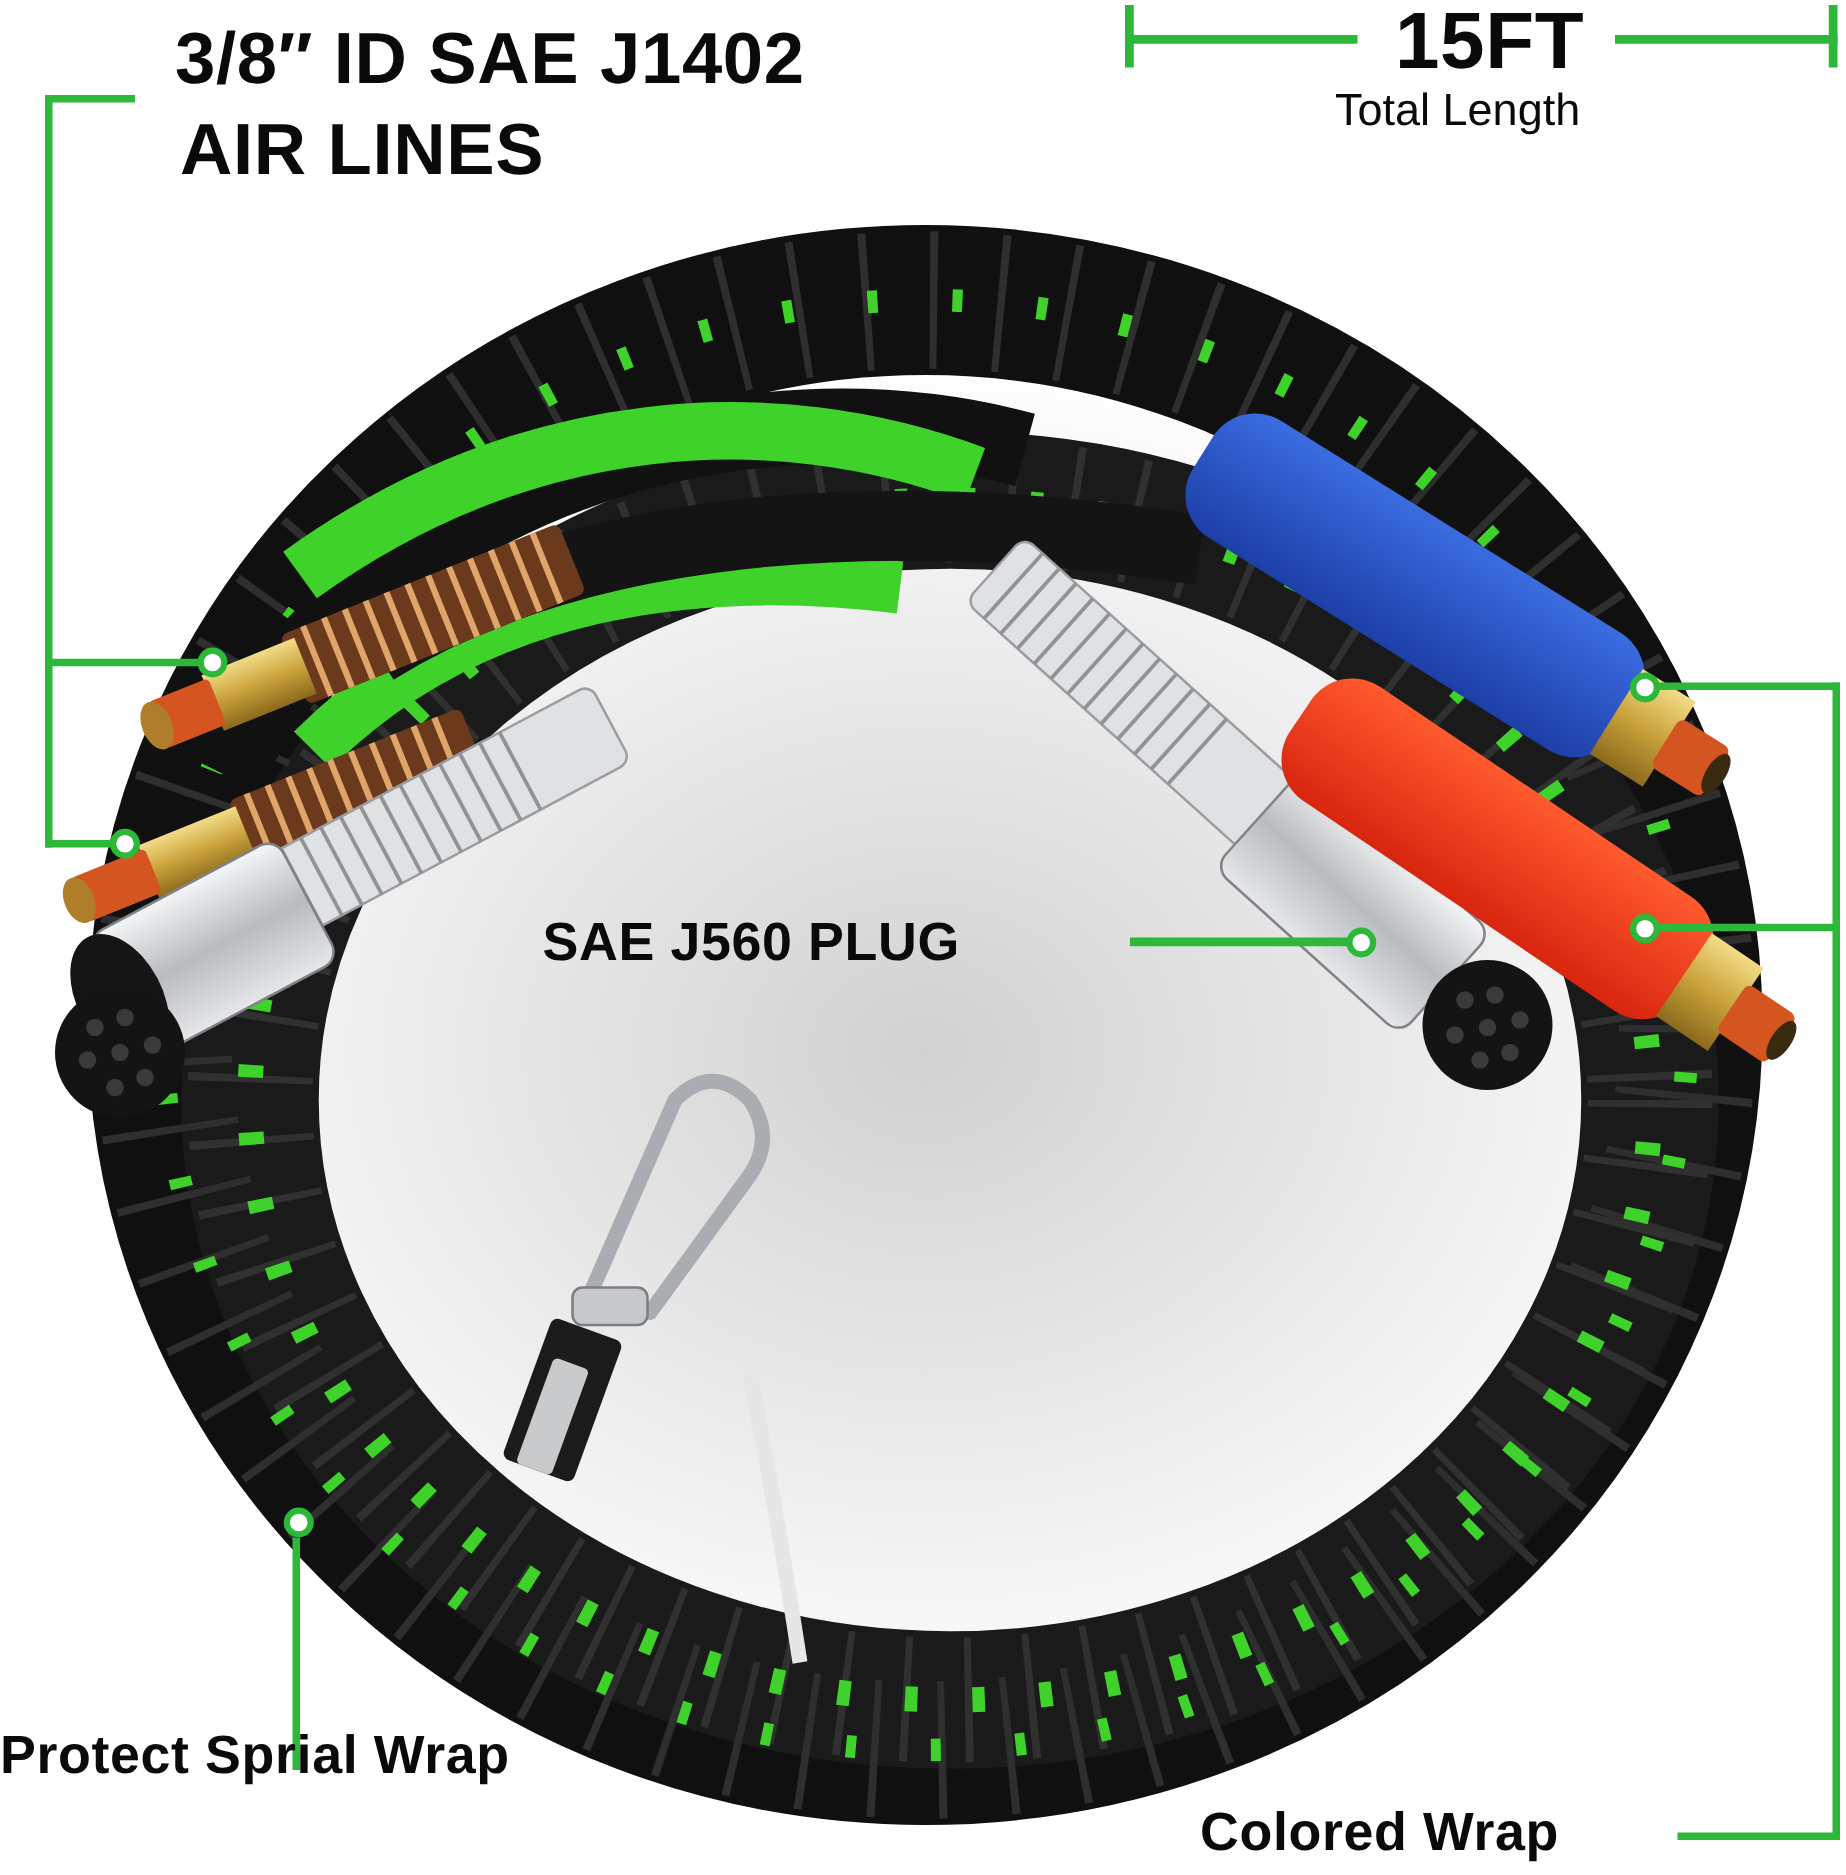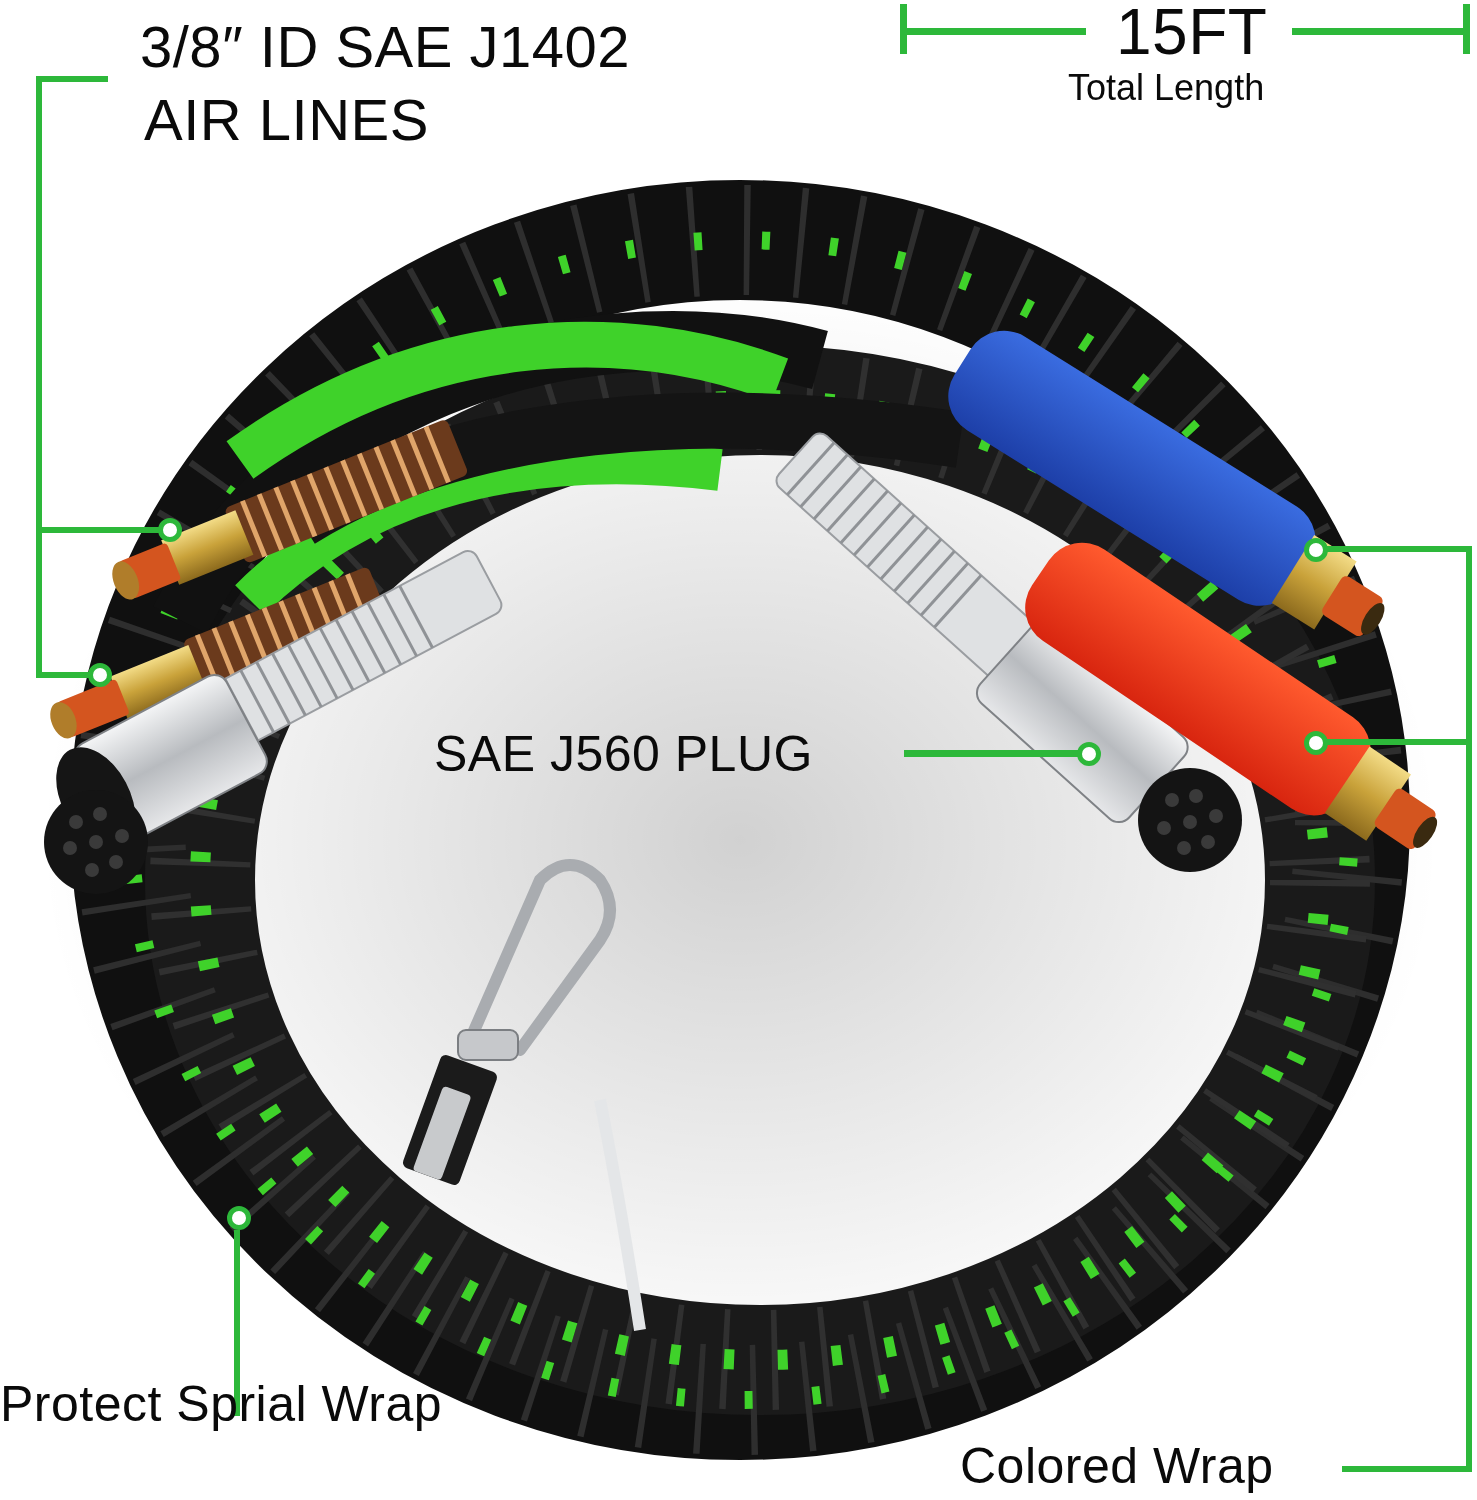--- a/index.html
+++ b/index.html
@@ -1,20 +1,20 @@
 <!DOCTYPE html>
 <html><head>
   <meta charset="utf-8">
   <style>
     html, body { margin: 0; padding: 0; background: #ffffff; }
     body { width: 1477px; height: 1500px; position: relative; overflow: hidden;
            font-family: "Liberation Sans", "DejaVu Sans", sans-serif; }
-    .label { position: absolute; color: #0a0a0a; font-weight: 400; white-space: nowrap; letter-spacing: 0.5px; }
+    .label { position: absolute; color: #0a0a0a; font-weight: 700; white-space: nowrap; letter-spacing: 0.5px; }
     .label-lg { font-size: 58px; line-height: 70px; }
-    .label-md { font-size: 50px; line-height: 56px; }
+    .label-md { font-size: 43px; line-height: 56px; }
     .lh { position: absolute; background: #2db83a; }
     .dot { position: absolute; width: 14px; height: 14px; border-radius: 50%;
            background: #ffffff; border: 5px solid #2db83a; box-sizing: content-box; }
     svg.photo { position: absolute; left: 0; top: 0; }
     .sub { position: absolute; font-weight: 400; font-size: 36px; color: #0a0a0a; white-space: nowrap; }
   </style>
 </head>
 <body>
 
 <svg class="photo" width="1477" height="1500" viewBox="0 0 1477 1500">

